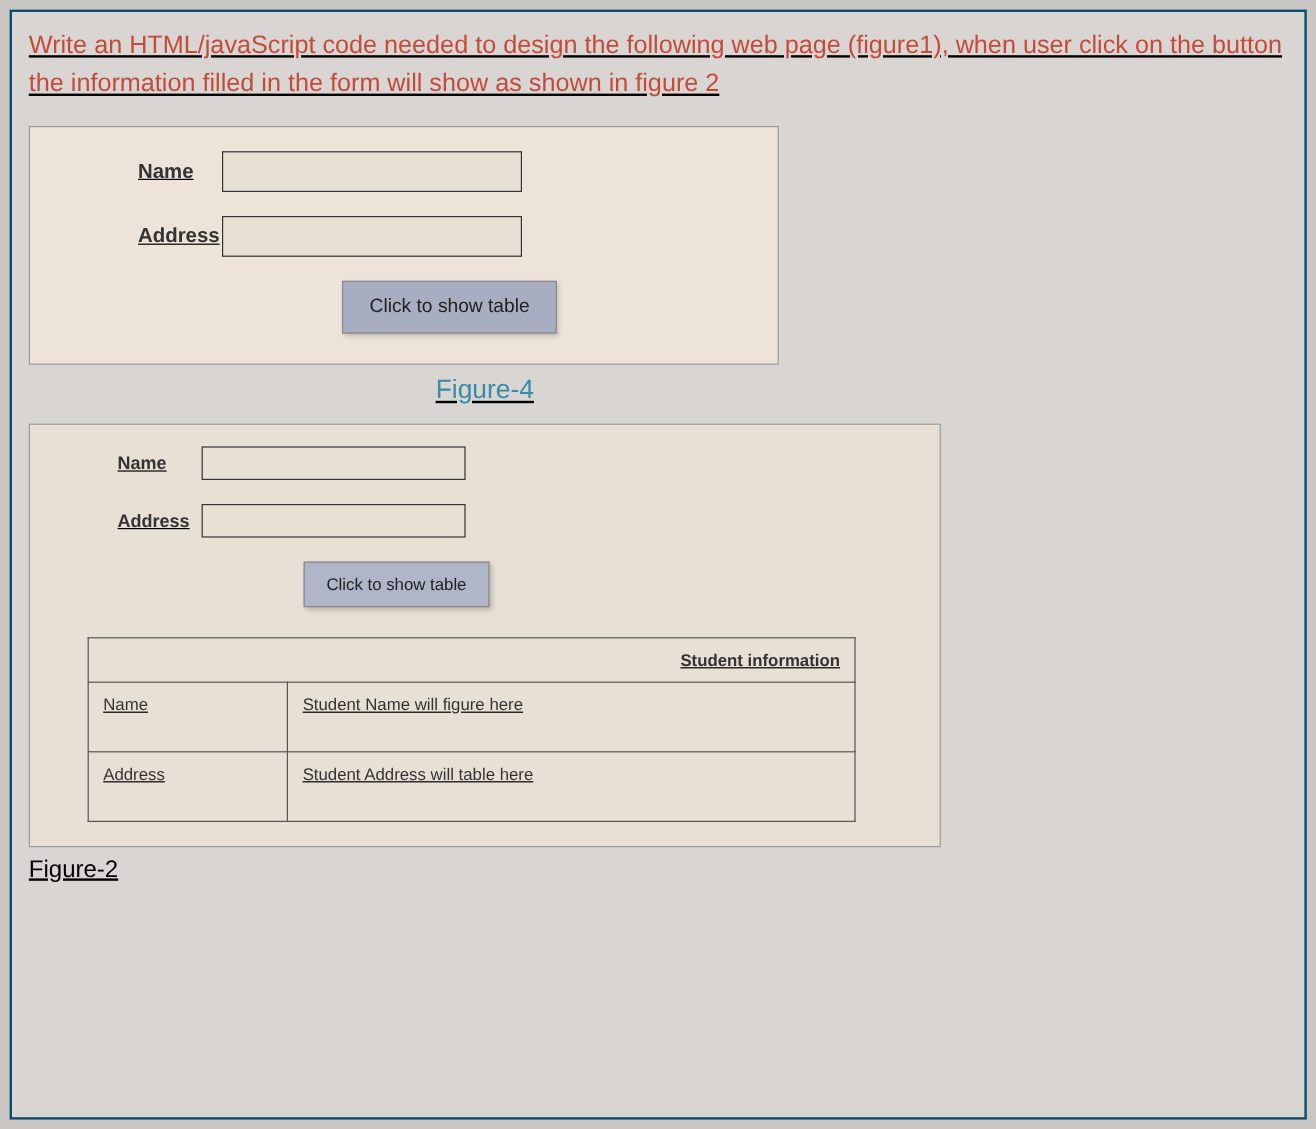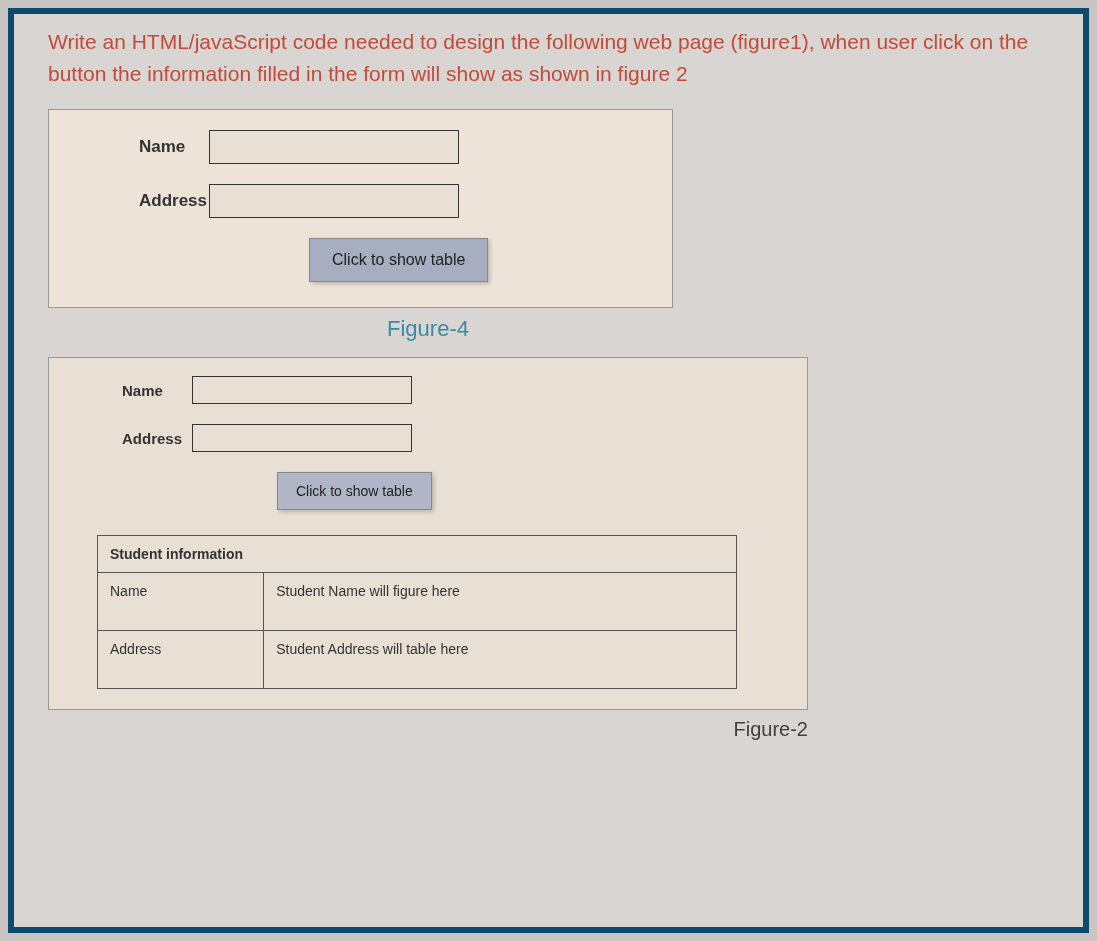--- a/index.html
+++ b/index.html
@@ -9,24 +9,25 @@
     }
     body {
       font-family: Arial, sans-serif;
       background: #c8c5c2;
       width: 1097px;
       height: 941px;
       padding: 8px;
     }
     .page-container {
       background: #d8d5d2;
-      border: 6px solid #0c4a6e;
-      padding: 12px 34px;
+      border: 2px solid #0c4a6e;
+      padding: 12px 14px;
       height: 100%;
       position: relative;
+      text-decoration: underline;
     }
     .question-text {
       color: #c44a3a;
       font-size: 21px;
       line-height: 1.5;
       margin-bottom: 20px;
     }
     .figure-box {
       background: #ede3d8;
       border: 1px solid #999;
@@ -121,28 +122,28 @@
       border: 1px solid #555;
       padding: 10px 12px;
       text-align: left;
       font-size: 14px;
       color: #333;
       background: #e8e0d5;
       height: 58px;
       vertical-align: top;
     }
     .info-table th {
-      text-align: left;
+      text-align: right;
       font-weight: bold;
       height: 36px;
       vertical-align: middle;
     }
     .figure-caption-2 {
-      text-align: right;
-      color: #404040;
+      text-align: left;
+      color: #000000;
       font-size: 20px;
       width: 760px;
     }
   </style>
 </head>
 <body>
 
 <div class="page-container">
   <p class="question-text">Write an HTML/javaScript code needed to design the following web page (figure1), when user click on the button the information filled in the form will show as shown in figure 2</p>
 

